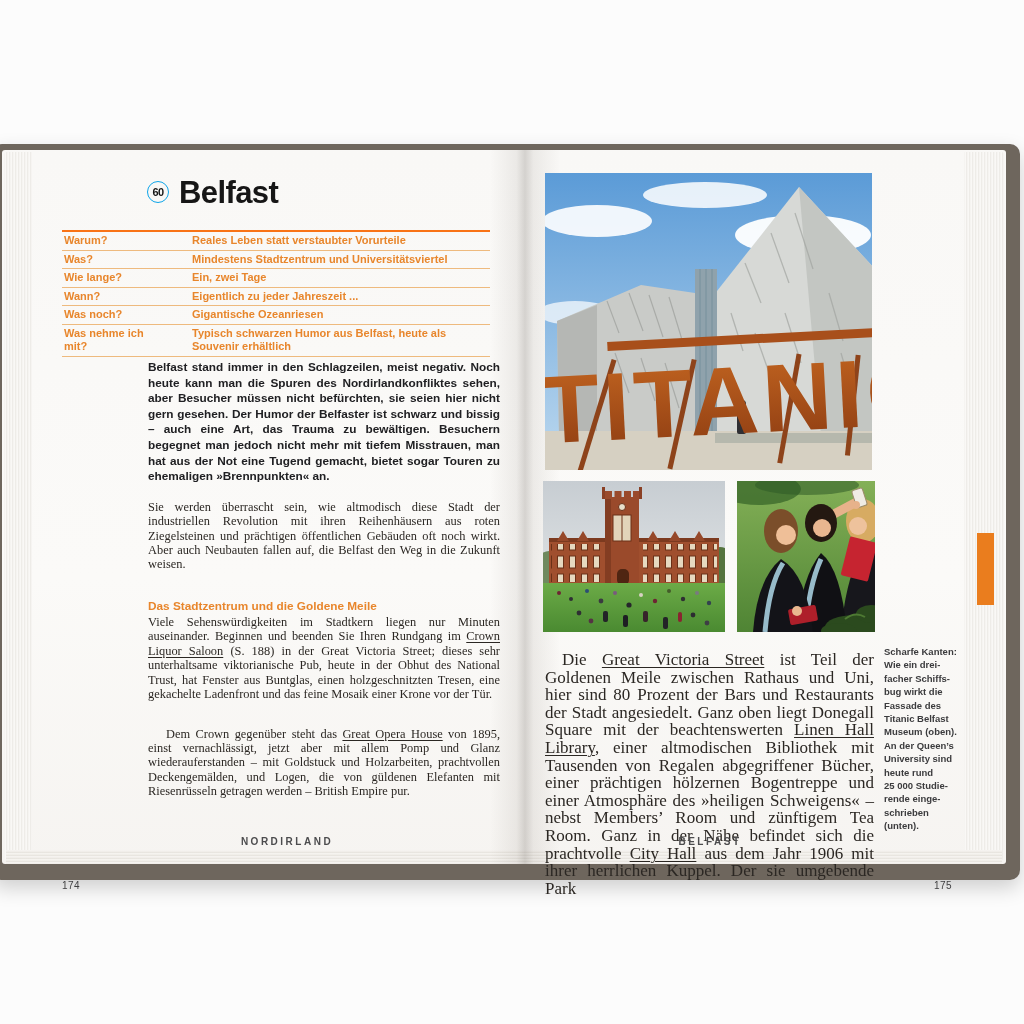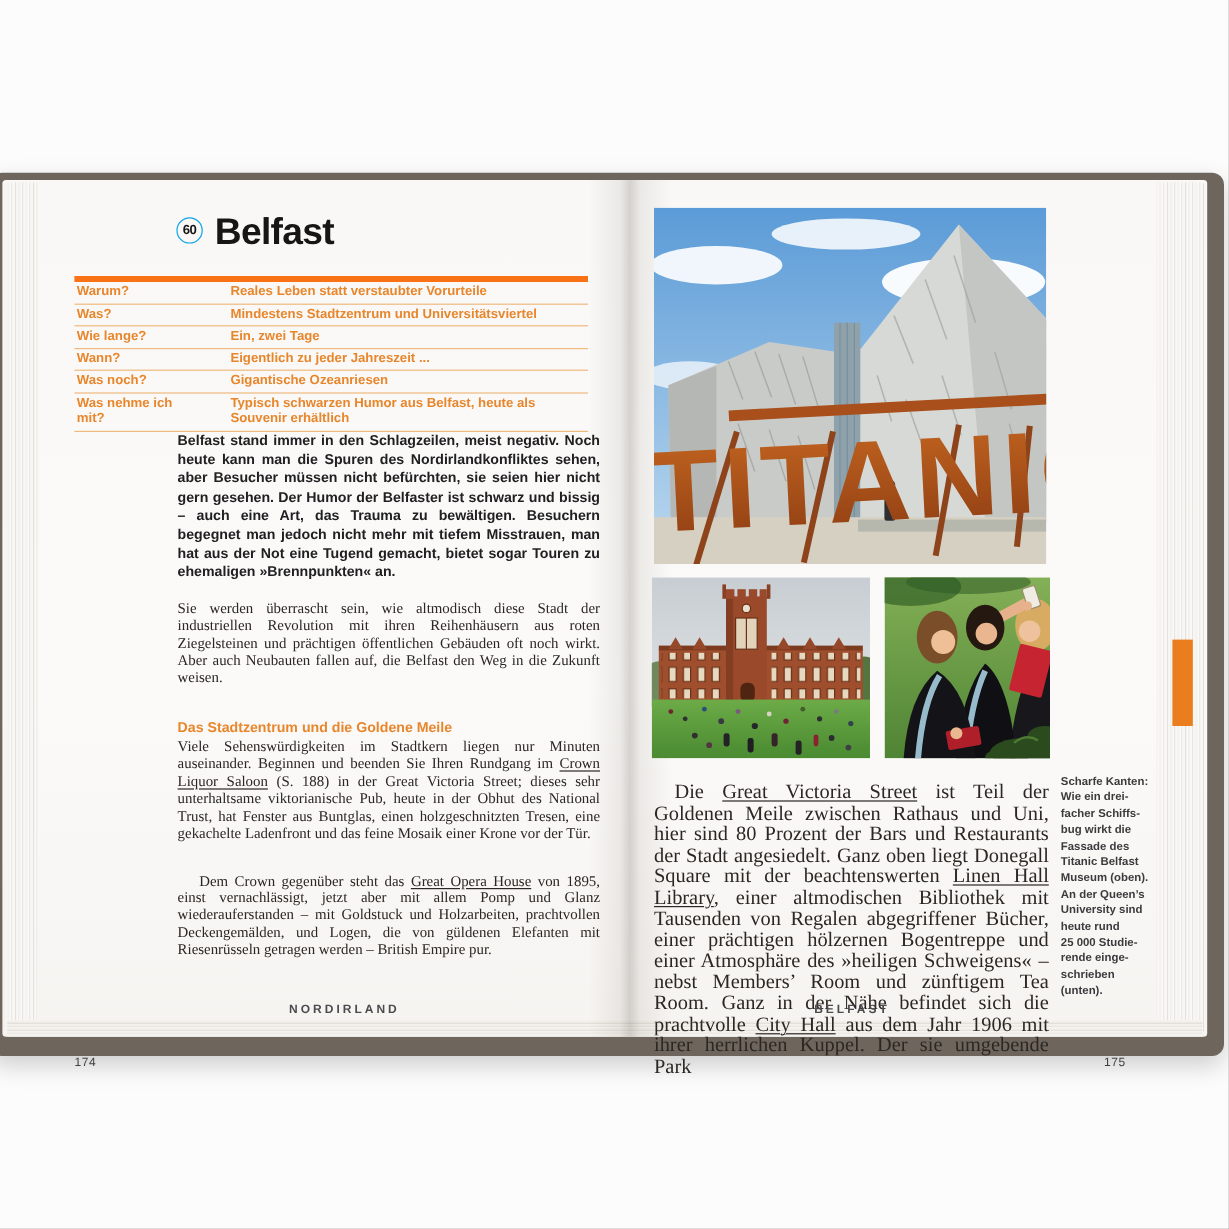--- a/index.html
+++ b/index.html
@@ -43,21 +43,21 @@
     left:147px;top:181px;width:20px;height:20px;
     border:1px solid #0ea5e9;border-radius:50%;
     font-size:11px;font-weight:bold;color:#161616;
     text-align:center;line-height:20px;letter-spacing:-0.5px;
   }
   .page-title{
     left:179px;top:175px;font-size:31px;font-weight:bold;color:#161616;letter-spacing:-0.6px;
   }
   .facts{
     left:62px;top:230px;width:428px;
-    border-top:5px solid #f97316;
+    border-top:2px solid #f97316;
     color:#e8862c;font-size:11px;font-weight:bold;line-height:13.5px;
   }
   .fact-row{display:flex;border-bottom:1px solid #eeba7e;padding:2px 0 2px 2px;}
   .fact-label{flex:0 0 84px;padding-right:4px;}
   .fact-value{flex:1;padding-left:40px;}
   .intro{
     left:148px;top:360px;width:352px;
     font-size:11.8px;font-weight:bold;line-height:15.6px;color:#202023;
     text-align:justify;
   }
@@ -330,13 +330,13 @@
 University sind
 heute rund
 25 000 Studie-
 rende einge-
 schrieben
 (unten).</div>
 <div class="abs tab"></div>
 <div class="abs serif body-right"><span>Die </span><span class="u">Great Victoria Street</span><span> ist Teil der Goldenen Meile zwischen Rathaus und Uni, hier sind 80 Prozent der Bars und Restaurants der Stadt angesiedelt. Ganz oben liegt Donegall Square mit der beachtenswerten </span><span class="u">Linen Hall Library</span><span>, einer altmodischen Bibliothek mit Tausenden von Regalen abgegriffener Bücher, einer prächtigen hölzernen Bogentreppe und einer Atmosphäre des »heiligen Schweigens« – nebst Members’ Room und zünftigem Tea Room. Ganz in der Nähe befindet sich die prachtvolle </span><span class="u">City Hall</span><span> aus dem Jahr 1906 mit ihrer herrlichen Kuppel. Der sie umgebende Park</span></div>
 
 <div class="abs footer-sec" style="left:560px;top:836px;width:300px;text-align:center;">BELFAST</div>
-<div class="abs footer-num" style="left:920px;top:836px;width:46px;text-align:left;">175</div>
+<div class="abs footer-num" style="left:920px;top:836px;width:46px;text-align:center;">175</div>
 
 </body></html>

